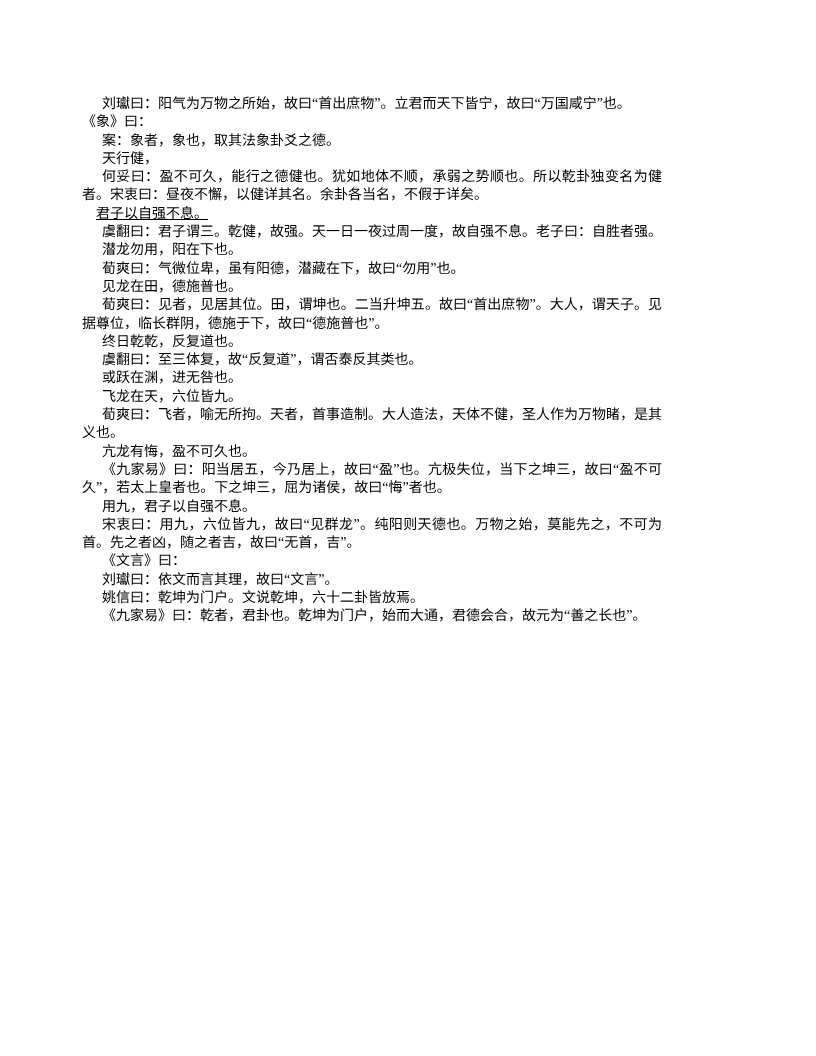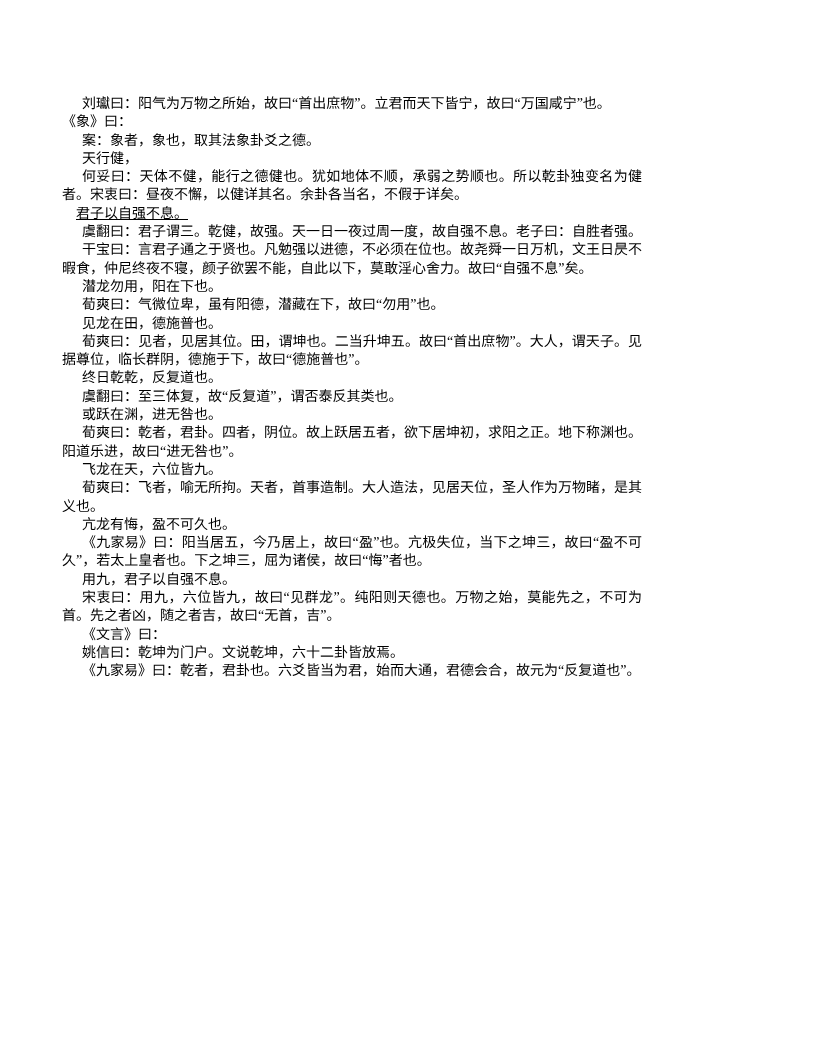--- a/index.html
+++ b/index.html
@@ -9,21 +9,21 @@
   }
   .page {
     position: relative;
     width: 816px;
     height: 1056px;
     margin: 0 auto;
     background: #ffffff;
     color: #000000;
     overflow: hidden;
     box-sizing: border-box;
-    padding: 95px 118px 0 62px;
+    padding: 95px 118px 0 82px;
     font-family: "Liberation Serif", "DejaVu Serif", serif;
     font-size: 14px;
     line-height: 18.3px;
   }
   .content {
     width: 580px;
   }
   p.para {
     margin: 0;
     padding: 0;
@@ -41,35 +41,34 @@
 </style>
 </head>
 <body>
 
 <div class="page">
   <div class="content">
     <p class="para ind2">刘瓛曰：阳气为万物之所始，故曰“首出庶物”。立君而天下皆宁，故曰“万国咸宁”也。</p>
     <p class="para ind0 gap2">《象》曰：</p>
     <p class="para ind2">案：象者，象也，取其法象卦爻之德。</p>
     <p class="para ind2 gap1">天行健，</p>
-    <p class="para ind2">何妥曰：天体不健，能行之德健也。犹如地体不顺，承弱之势顺也。所以乾卦独变名为健者。宋衷曰：昼夜不懈，以健详其名。余卦各当名，不假于详矣。</p>
+    <p class="para ind2">何妥曰：盈不可久，能行之德健也。犹如地体不顺，承弱之势顺也。所以乾卦独变名为健者。宋衷曰：昼夜不懈，以健详其名。余卦各当名，不假于详矣。</p>
     <p class="para ind1">君子以自强不息。</p>
     <p class="para ind2">虞翻曰：君子谓三。乾健，故强。天一日一夜过周一度，故自强不息。老子曰：自胜者强。</p>
-    <p class="para ind2">干宝曰：言君子通之于贤也。凡勉强以进德，不必须在位也。故尧舜一日万机，文王日昃不暇食，仲尼终夜不寝，颜子欲罢不能，自此以下，莫敢淫心舍力。故曰“自强不息”矣。</p>
     <p class="para ind2 gap1">潜龙勿用，阳在下也。</p>
     <p class="para ind2">荀爽曰：气微位卑，虽有阳德，潜藏在下，故曰“勿用”也。</p>
     <p class="para ind2 gap1">见龙在田，德施普也。</p>
     <p class="para ind2">荀爽曰：见者，见居其位。田，谓坤也。二当升坤五。故曰“首出庶物”。大人，谓天子。见据尊位，临长群阴，德施于下，故曰“德施普也”。</p>
     <p class="para ind2 gap1">终日乾乾，反复道也。</p>
     <p class="para ind2">虞翻曰：至三体复，故“反复道”，谓否泰反其类也。</p>
     <p class="para ind2 gap1">或跃在渊，进无咎也。</p>
-    <p class="para ind2">荀爽曰：乾者，君卦。四者，阴位。故上跃居五者，欲下居坤初，求阳之正。地下称渊也。阳道乐进，故曰“进无咎也”。</p>
     <p class="para ind2 gap1">飞龙在天，六位皆九。</p>
-    <p class="para ind2">荀爽曰：飞者，喻无所拘。天者，首事造制。大人造法，见居天位，圣人作为万物睹，是其义也。</p>
+    <p class="para ind2">荀爽曰：飞者，喻无所拘。天者，首事造制。大人造法，天体不健，圣人作为万物睹，是其义也。</p>
     <p class="para ind2 gap1">亢龙有悔，盈不可久也。</p>
     <p class="para ind2">《九家易》曰：阳当居五，今乃居上，故曰“盈”也。亢极失位，当下之坤三，故曰“盈不可久”，若太上皇者也。下之坤三，屈为诸侯，故曰“悔”者也。</p>
     <p class="para ind2 gap1">用九，君子以自强不息。</p>
     <p class="para ind2">宋衷曰：用九，六位皆九，故曰“见群龙”。纯阳则天德也。万物之始，莫能先之，不可为首。先之者凶，随之者吉，故曰“无首，吉”。</p>
     <p class="para ind2 gap1">《文言》曰：</p>
+    <p class="para ind2">刘瓛曰：依文而言其理，故曰“文言”。</p>
     <p class="para ind2">姚信曰：乾坤为门户。文说乾坤，六十二卦皆放焉。</p>
-    <p class="para ind2">《九家易》曰：乾者，君卦也。六爻皆当为君，始而大通，君德会合，故元为“反复道也”。</p>
+    <p class="para ind2">《九家易》曰：乾者，君卦也。乾坤为门户，始而大通，君德会合，故元为“善之长也”。</p>
   </div>
 </div>
 
 </body></html>

